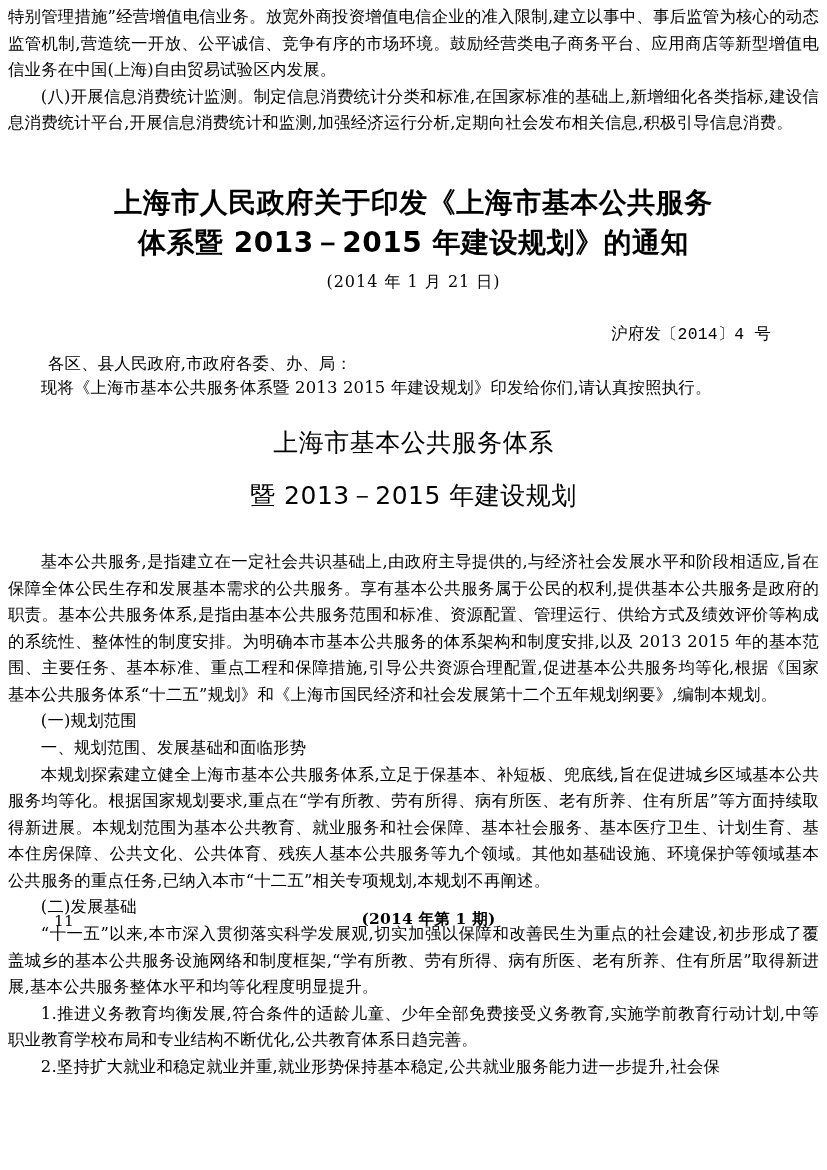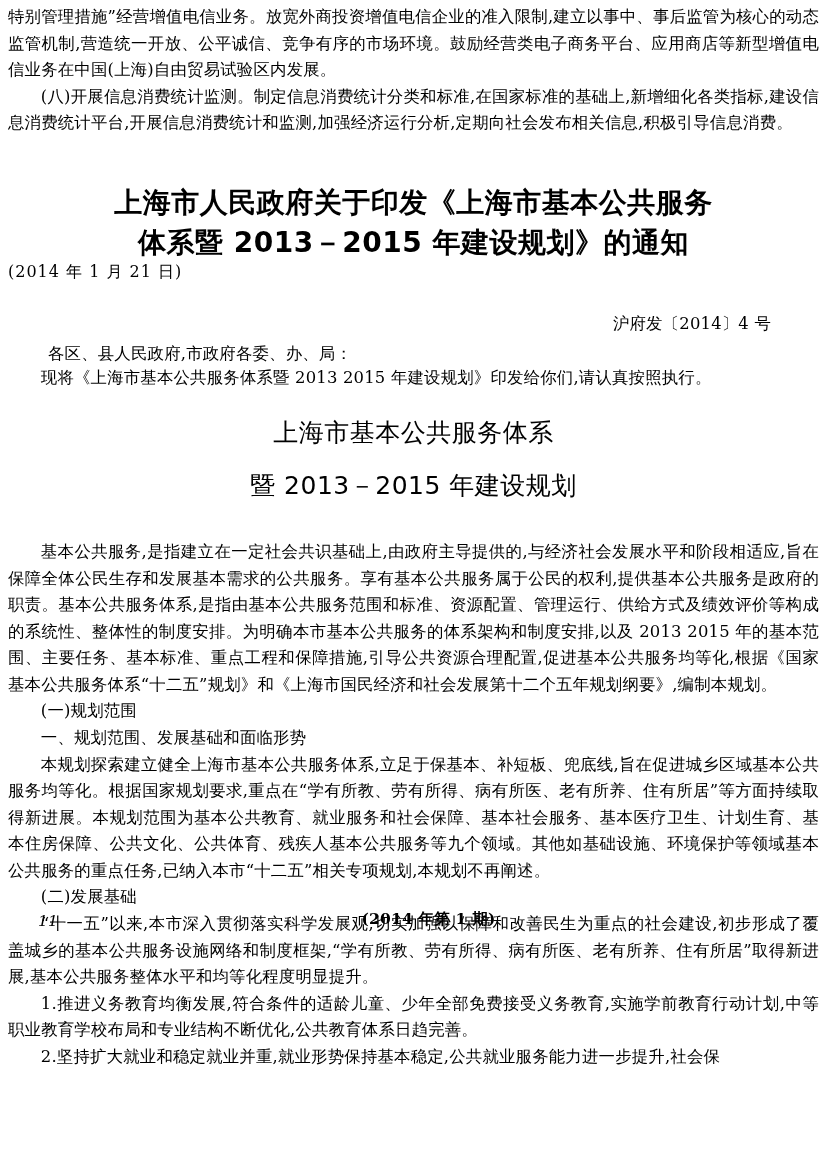--- a/index.html
+++ b/index.html
@@ -50,29 +50,32 @@
     font-size: 28px;
     line-height: 1.42;
     text-align: center;
     letter-spacing: 0.5px;
     margin: 0;
   }
   .notice-title .line2 {
     display: block;
   }
   .doc-date {
+    text-align: center;
     font-size: 16px;
     letter-spacing: 1px;
+    margin-top: 10px;
   }
   .doc-number {
     text-align: right;
     font-size: 16.4px;
     letter-spacing: 0.2px;
     margin-top: 30px;
     padding-right: 48px;
+    font-family: Liberation Mono, monospace;
   }
   .addressee {
     font-size: 16.4px;
     letter-spacing: 0.2px;
     margin-top: 8px;
     margin-left: 40px;
   }
 
   
   .plan-title {
@@ -103,23 +106,22 @@
   .footer {
     position: absolute;
     left: 8px;
     bottom: 10px;
     width: 811px;
     font-size: 15.5px;
     letter-spacing: 0.2px;
   }
   .footer .pageno {
     position: absolute;
-    left: 30px;
+    left: 46px;
     bottom: 0;
-    font-style: italic;
   }
   .footer .issue {
     position: absolute;
     left: 0;
     right: 0;
     bottom: 0;
     text-align: center;
     padding-left: 30px;
     font-weight: bold;
   }

